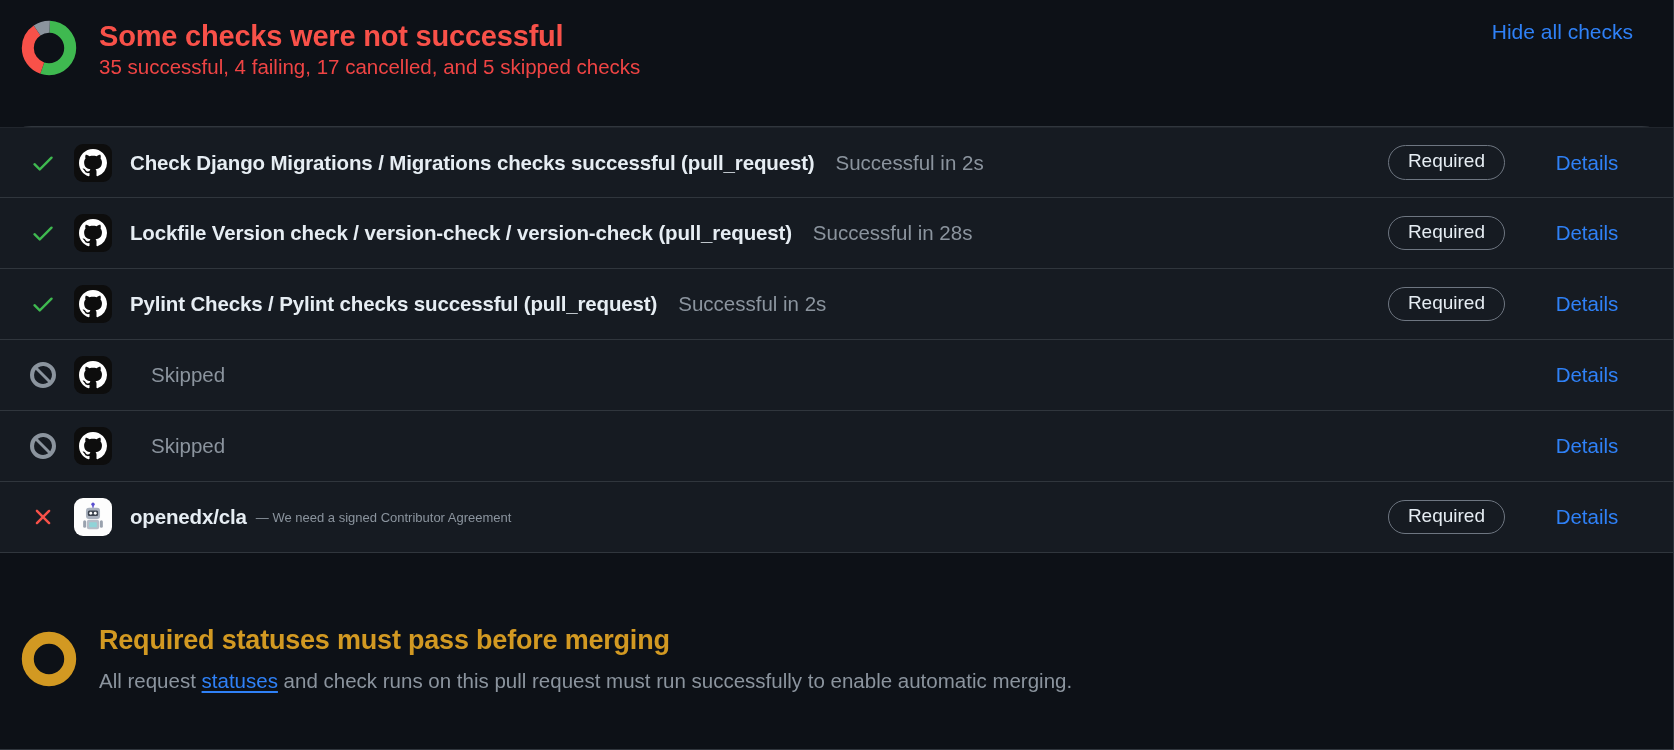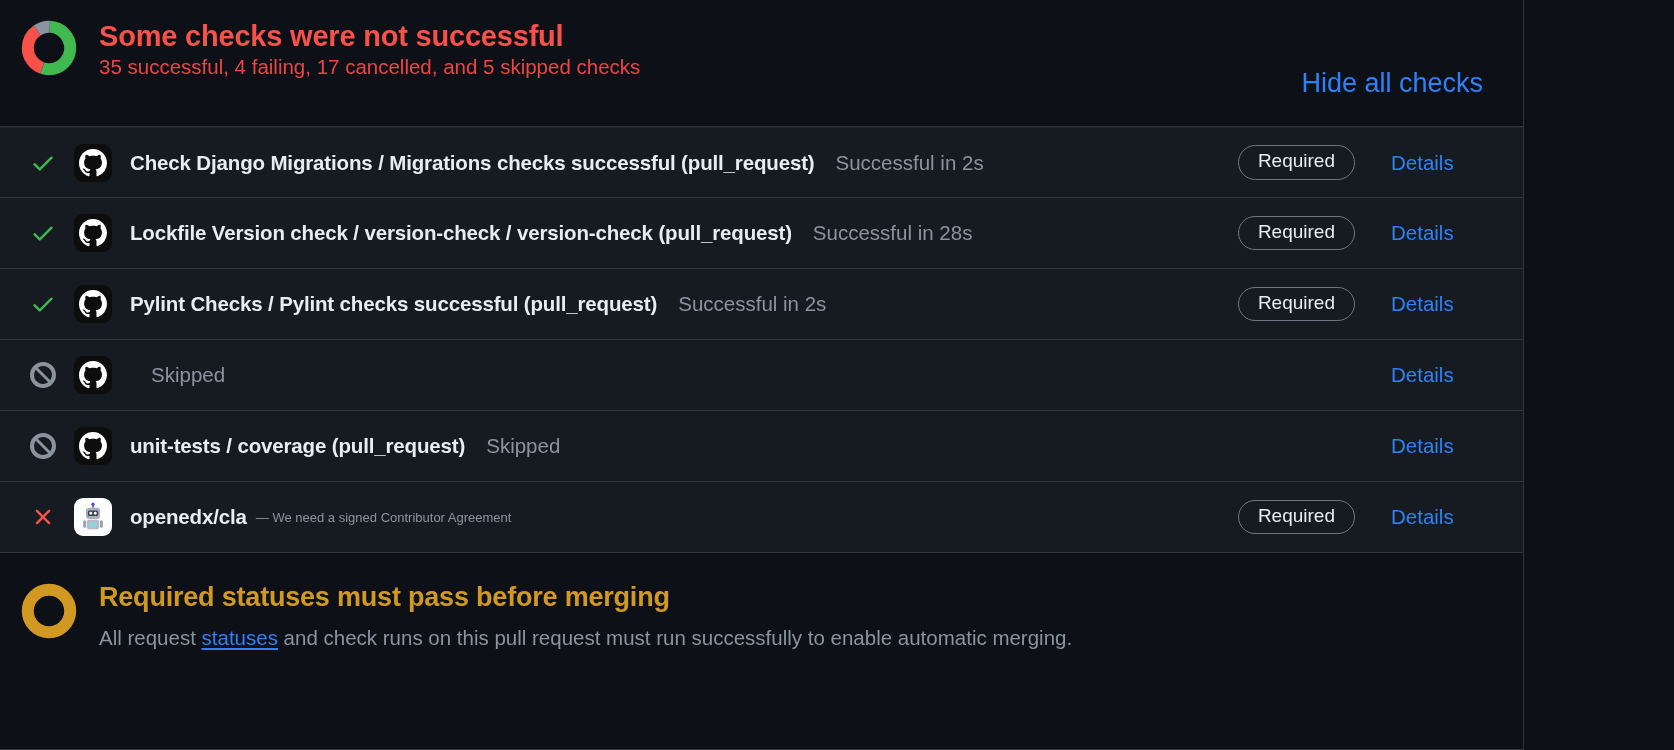--- a/index.html
+++ b/index.html
@@ -4,21 +4,21 @@
 <style>
   * { box-sizing: border-box; margin: 0; padding: 0; }
   html, body {
     width: 1674px; height: 750px;
     background: #0d1117;
     font-family: "Liberation Sans", "DejaVu Sans", sans-serif;
     -webkit-font-smoothing: antialiased;
     overflow: hidden;
   }
   .panel {
-    width: 1524px; height: 750px;
+    width: 1674px; height: 750px;
     background: #0d1117;
     border-right: 1px solid #30363d;
     display: flex; flex-direction: column;
     position: relative;
   }
 
   
   .checks-header {
     display: flex; align-items: flex-start;
     padding: 16px 22px 18px 18px;
@@ -32,28 +32,29 @@
     font-size: 29px; font-weight: bold;
     color: #f85149; line-height: 1.25;
     letter-spacing: -0.2px;
   }
   .header-sub {
     font-size: 20.5px; color: #ef4444;
     margin-top: 0; line-height: 1.3;
   }
   .hide-all-checks {
     position: absolute; right: 40px; top: 20px;
-    font-size: 27px; color: #2f81f7;
-    cursor: pointer; white-space: nowrap; margin-top: 48px;
+    font-size: 21px; color: #2f81f7;
+    cursor: pointer; white-space: nowrap;
   }
 
   
   .checks-list {
     border-top: 1px solid #30363d;
     background: #161b22;
+    border-radius: 31px;
   }
   .check-row {
     display: flex; align-items: center;
     height: 71px;
     padding: 0 40px 0 28px;
     border-bottom: 1px solid #30363d;
     background: #161b22;
     position: relative;
   }
   .check-row:first-child { border-top: 1px solid #21262d; }
@@ -97,26 +98,26 @@
     line-height: 1.1;
     white-space: nowrap;
     margin-right: 36px;
   }
   .required-badge.ghost { visibility: hidden; }
 
   .details-link {
     flex: 0 0 auto;
     font-size: 20.5px; color: #2f81f7;
     white-space: nowrap; cursor: pointer;
-    width: 92px; text-align: left;
+    width: 92px; text-align: center;
   }
 
   
   .footer {
-    display: flex; align-items: flex-start;
+    display: flex; align-items: center;
     padding: 26px 22px 12px 18px;
     background: #0d1117;
     flex: 1 1 auto;
   }
   .footer-icon { flex: 0 0 auto; margin: 4px 22px 0 3px; }
   .footer-text { flex: 1 1 auto; padding-top: 2px; }
   .footer-title {
     font-size: 27px; font-weight: bold;
     color: #d29922; line-height: 1.25;
     letter-spacing: -0.2px;
@@ -231,21 +232,20 @@
       <span class="status-icon">
         <svg width="26" height="26" viewBox="0 0 16 16">
             <path fill="#8b949e" d="M8 0a8 8 0 1 1 0 16A8 8 0 0 1 8 0ZM2.5 8a5.5 5.5 0 0 0 8.72 4.47L3.53 4.78A5.47 5.47 0 0 0 2.5 8Zm2.28-4.47 7.69 7.69A5.5 5.5 0 0 0 4.78 3.53Z"></path>
           </svg>
       </span>
       <span class="avatar gh">
         <svg width="28" height="28" viewBox="0 0 16 16">
             <path fill="#ffffff" d="M8 0C3.58 0 0 3.58 0 8c0 3.54 2.29 6.53 5.47 7.59.4.07.55-.17.55-.38 0-.19-.01-.82-.01-1.49-2.01.37-2.53-.49-2.69-.94-.09-.23-.48-.94-.82-1.13-.28-.15-.68-.52-.01-.53.63-.01 1.08.58 1.23.82.72 1.21 1.87.87 2.33.66.07-.52.28-.87.51-1.07-1.78-.2-3.64-.89-3.64-3.95 0-.87.31-1.59.82-2.15-.08-.2-.36-1.02.08-2.12 0 0 .67-.21 2.2.82.64-.18 1.32-.27 2-.27s1.36.09 2 .27c1.53-1.04 2.2-.82 2.2-.82.44 1.1.16 1.92.08 2.12.51.56.82 1.27.82 2.15 0 3.07-1.87 3.75-3.65 3.95.29.25.54.73.54 1.48 0 1.07-.01 1.93-.01 2.2 0 .21.15.46.55.38A8.01 8.01 0 0 0 16 8c0-4.42-3.58-8-8-8Z"></path>
           </svg>
       </span>
-      <span class="check-title">unit-tests / coverage (pull_request)</span>
       <span class="check-status">Skipped</span>
       <span class="spacer"></span>
       <span class="required-badge ghost">Required</span>
       <span class="details-link">Details</span>
     </div>
 
     <div class="check-row">
       <span class="status-icon">
         <svg width="26" height="26" viewBox="0 0 16 16">
             <path fill="#f85149" d="M3.72 3.72a.75.75 0 0 1 1.06 0L8 6.94l3.22-3.22a.749.749 0 0 1 1.275.326.749.749 0 0 1-.215.734L9.06 8l3.22 3.22a.749.749 0 0 1-.326 1.275.749.749 0 0 1-.734-.215L8 9.06l-3.22 3.22a.751.751 0 0 1-1.042-.018.751.751 0 0 1-.018-1.042L6.94 8 3.72 4.78a.75.75 0 0 1 0-1.06Z"></path>

